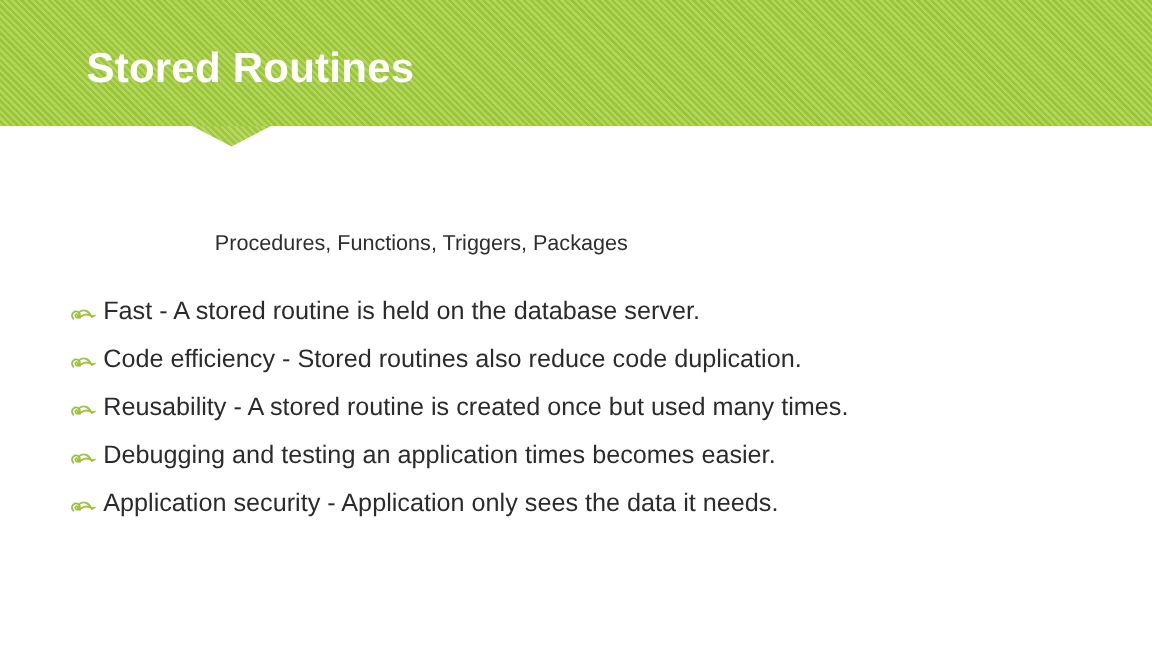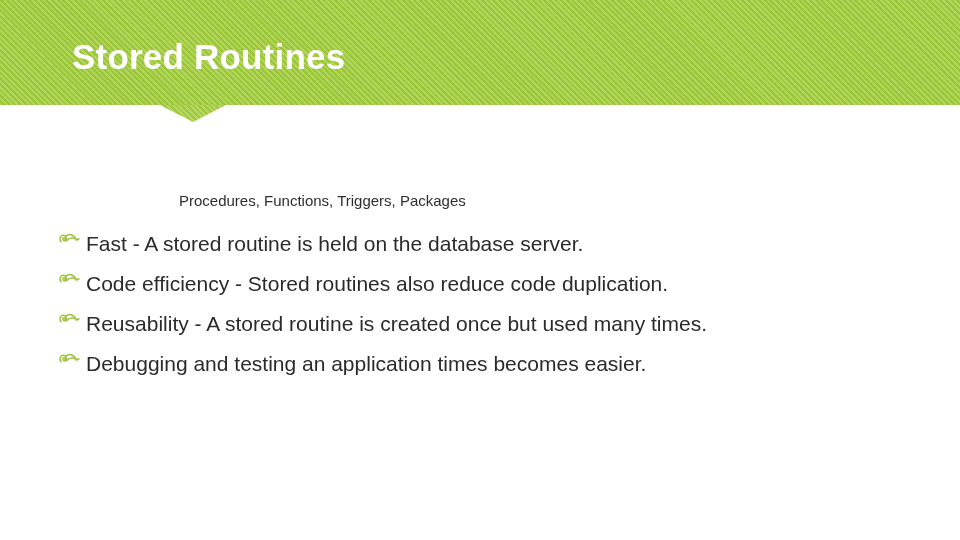--- a/index.html
+++ b/index.html
@@ -80,35 +80,35 @@
     letter-spacing: 0.2px;
     white-space: nowrap;
     line-height: 1.1;
   }
 
   
   .subtitle {
     position: absolute;
     left: 179px;
     top: 192px;
-    font-size: 15px;
+    font-size: 18px;
     color: #2e2e2e;
     white-space: nowrap;
   }
 
   .bullet-list {
     position: absolute;
     left: 58px;
     top: 232px;
     width: 880px;
   }
 
   .bullet-item {
     display: flex;
-    align-items: flex-start;
+    align-items: flex-end;
     height: 40px;
     white-space: nowrap;
   }
 
   .bullet-marker {
     flex: 0 0 auto;
     width: 28px;
     display: inline-block;
     color: #9dc23f;
     font-size: 17px;
@@ -177,15 +177,25 @@
       <span class="bullet-marker">
         <svg width="22" height="16" viewBox="0 0 22 16" aria-hidden="true">
           <path d="M3.2 10.6c-1.5-1.4-1.6-3.7-.2-5.1 1.3-1.3 3.4-1.3 4.7 0 1 1 1.1 2.6.2 3.6-.7.8-1.9.8-2.6.1-.6-.6-.6-1.5-.1-2.1.4-.5 1.1-.5 1.5-.1.3.3.3.8.1 1.1" fill="none" stroke="#9dc23f" stroke-width="1.5" stroke-linecap="round"></path>
           <path d="M7.6 5.6c1.6-1.8 4.1-2.4 6.3-1.6 1.9.7 3.3 2.3 3.8 4.2-1.7-1.1-3.7-1.4-5.6-.8-1.5.4-2.8 1.3-3.7 2.6" fill="none" stroke="#9dc23f" stroke-width="1.5" stroke-linecap="round"></path>
           <path d="M17.7 8.2c1.3-.5 2.6-.6 3.9-.3-1.1.9-2.4 1.5-3.8 1.7" fill="#9dc23f" stroke="#9dc23f" stroke-width="0.8"></path>
         </svg>
       </span>
       <span class="bullet-text">Debugging and testing an application times becomes easier.</span>
     </div>
 
+    <div class="bullet-item">
+      <span class="bullet-marker">
+        <svg width="22" height="16" viewBox="0 0 22 16" aria-hidden="true">
+          <path d="M3.2 10.6c-1.5-1.4-1.6-3.7-.2-5.1 1.3-1.3 3.4-1.3 4.7 0 1 1 1.1 2.6.2 3.6-.7.8-1.9.8-2.6.1-.6-.6-.6-1.5-.1-2.1.4-.5 1.1-.5 1.5-.1.3.3.3.8.1 1.1" fill="none" stroke="#9dc23f" stroke-width="1.5" stroke-linecap="round"></path>
+          <path d="M7.6 5.6c1.6-1.8 4.1-2.4 6.3-1.6 1.9.7 3.3 2.3 3.8 4.2-1.7-1.1-3.7-1.4-5.6-.8-1.5.4-2.8 1.3-3.7 2.6" fill="none" stroke="#9dc23f" stroke-width="1.5" stroke-linecap="round"></path>
+          <path d="M17.7 8.2c1.3-.5 2.6-.6 3.9-.3-1.1.9-2.4 1.5-3.8 1.7" fill="#9dc23f" stroke="#9dc23f" stroke-width="0.8"></path>
+        </svg>
+      </span>
+      <span class="bullet-text">Application security - Application only sees the data it needs.</span>
+    </div>
 
   </div>
 </div>
 
 </body></html>

